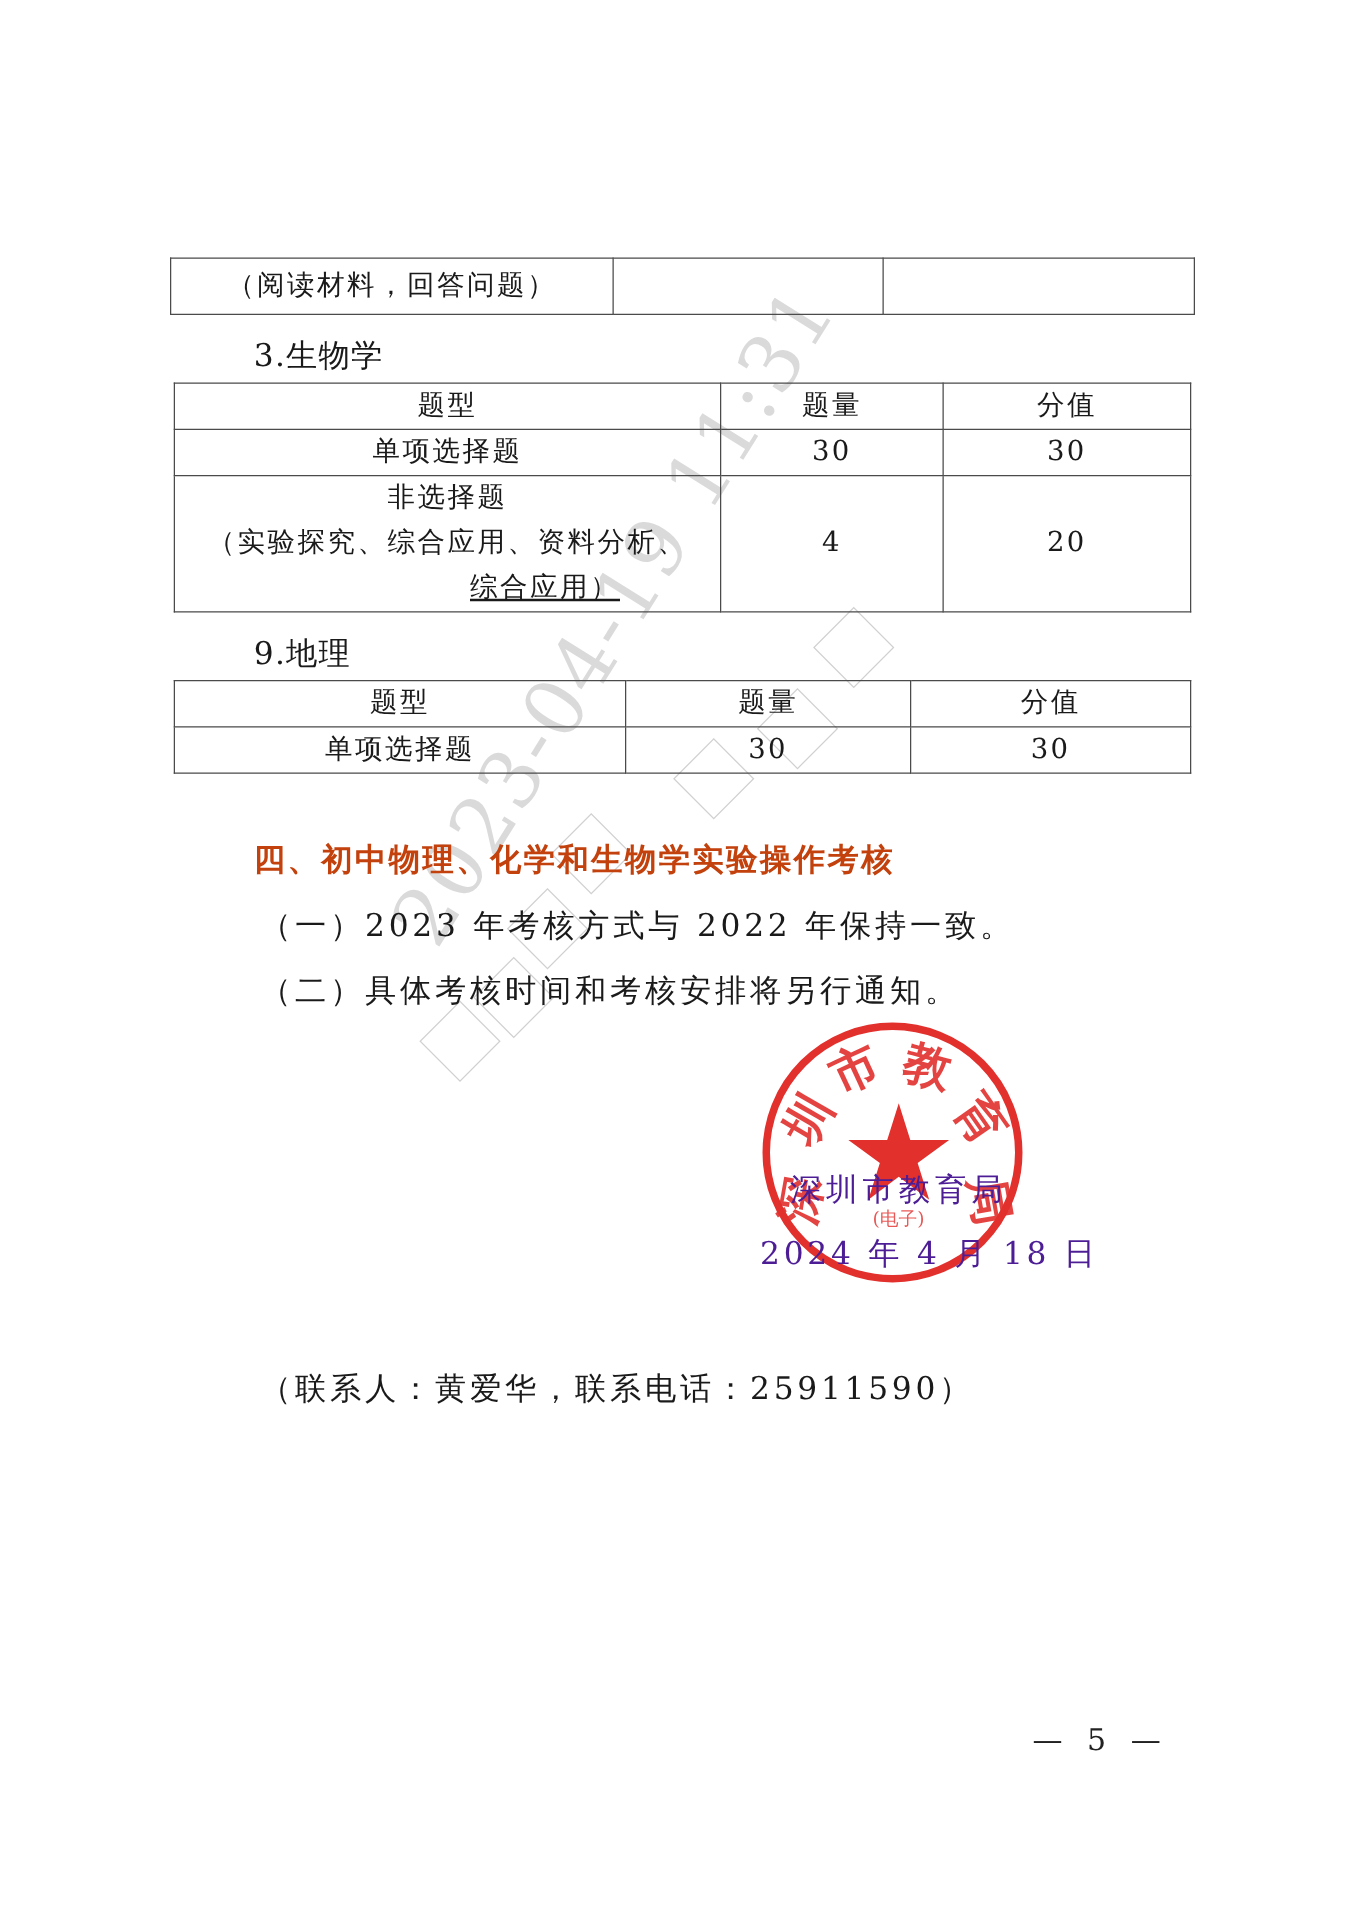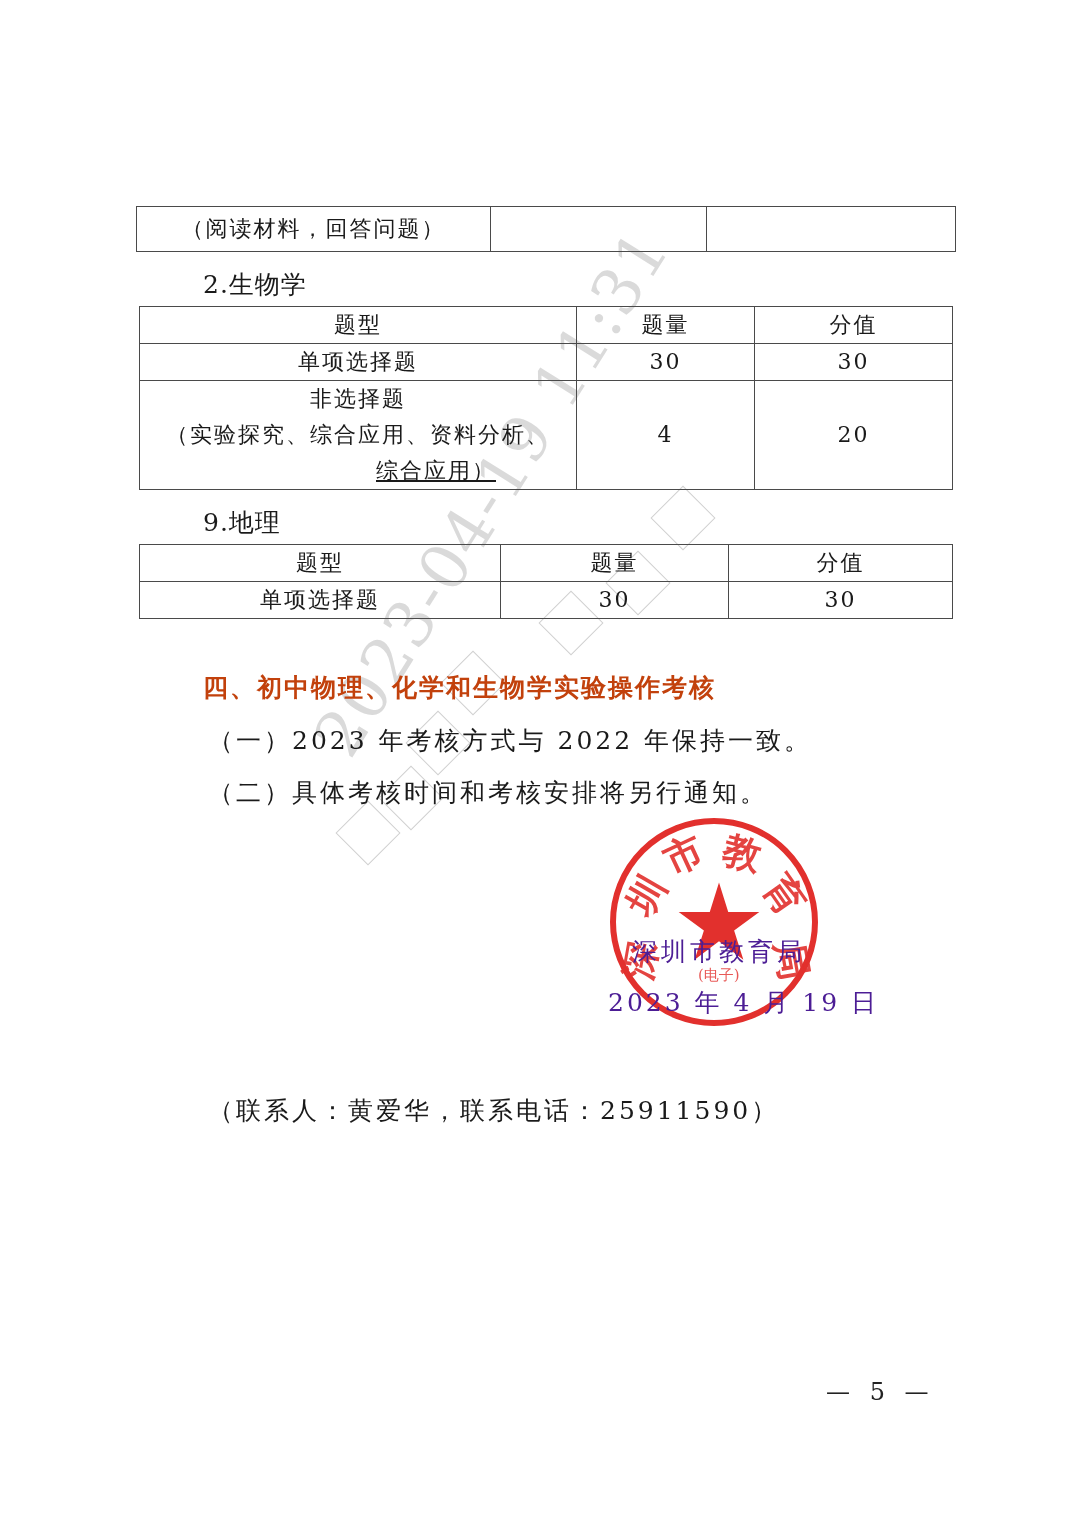--- a/index.html
+++ b/index.html
@@ -43,21 +43,21 @@
     </colgroup>
   <tbody>
       <tr style="height:45px">
     <td>（阅读材料，回答问题）</td>
     <td></td>
     <td></td>
   </tr>
 </tbody>
   </table>
 
-<div class="abs heading-sm" style="left:203px;top:268px;">2.生物学</div>
+<div class="abs heading-sm" style="left:203px;top:268px;">3.生物学</div>
 <table class="doc" style="left:139px;top:306px;width:813px;">
   <colgroup>
       <col style="width:437px">
       <col style="width:178px">
       <col style="width:198px">
     </colgroup>
   <tbody>
       <tr style="height:37px">
     <td>题型</td>
     <td>题量</td>
@@ -111,17 +111,17 @@
 </svg>
 <div class="seal-char" style="left:622px;top:935px;transform:rotate(-80deg);">深</div>
 <div class="seal-char" style="left:628px;top:870px;transform:rotate(-60deg);">圳</div>
 <div class="seal-char" style="left:665px;top:830px;transform:rotate(-25deg);">市</div>
 <div class="seal-char" style="left:723px;top:828px;transform:rotate(15deg);">教</div>
 <div class="seal-char" style="left:765px;top:870px;transform:rotate(55deg);">育</div>
 <div class="seal-char" style="left:772px;top:935px;transform:rotate(80deg);">局</div>
 
 <div class="sig" style="left:632px;top:935px;">深圳市教育局</div>
 <div class="sig-sub" style="left:698px;top:966px;">(电子)</div>
-<div class="sig" style="left:608px;top:986px;letter-spacing:3px;">2023 年 4 月 19 日</div>
+<div class="sig" style="left:608px;top:986px;letter-spacing:3px;">2024 年 4 月 18 日</div>
 
 <div class="abs para" style="left:208px;top:1094px;">（联系人：黄爱华，联系电话：25911590）</div>
 
 <div class="page-num">— 5 —</div>
 
 </body></html>

